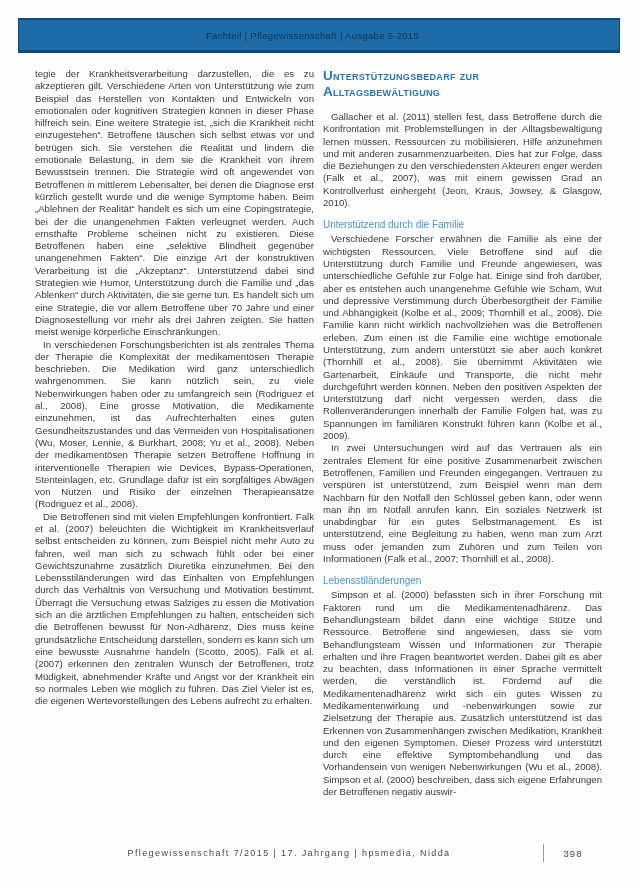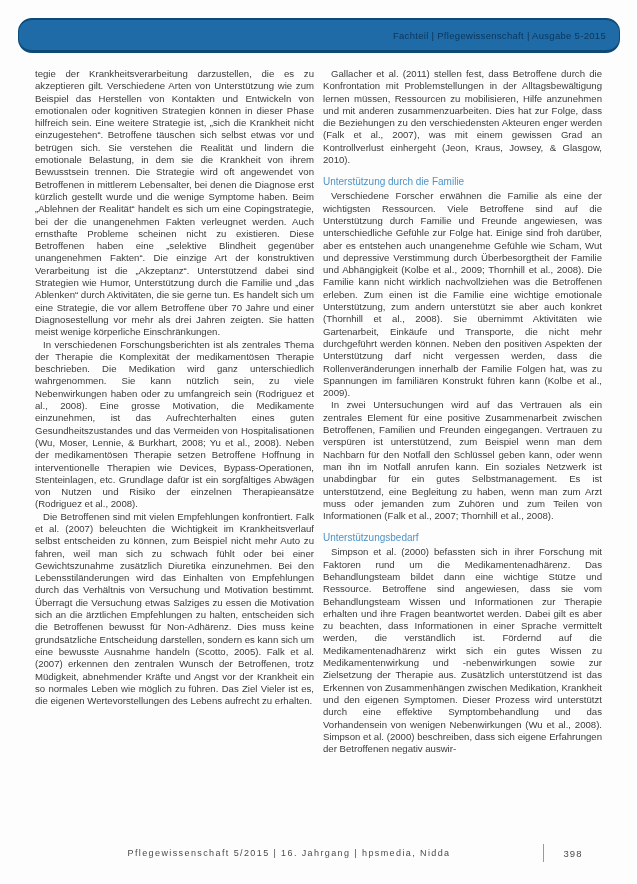--- a/index.html
+++ b/index.html
@@ -19,23 +19,22 @@
     top: 18px;
     height: 35px;
     box-sizing: border-box;
     background: #1e6ba8;
     border-left: 1px solid #0d4a78;
     border-right: 1px solid #0d4a78;
     border-top: 2px solid #0d4a78;
     border-bottom: 3px solid #0d4a78;
     display: flex;
     align-items: center;
-    justify-content: flex-end;
+    justify-content: center;
     padding-right: 13px;
-    border-radius: 14px;
   }
   .header-bar-text {
     color: #0c3558;
     font-size: 9.5px;
     letter-spacing: 0.3px;
   }
   .columns {
     position: absolute;
     top: 68px;
     left: 35px;
@@ -112,29 +111,30 @@
 
   <div class="columns">
 
     <div class="col">
       <p class="cont">tegie der Krankheitsverarbeitung darzustellen, die es zu akzeptieren gilt. Verschiedene Arten von Unterstützung wie zum Beispiel das Herstellen von Kontakten und Entwickeln von emotionalen oder kognitiven Strategien können in dieser Phase hilfreich sein. Eine weitere Strategie ist, „sich die Krankheit nicht einzugestehen“. Betroffene täuschen sich selbst etwas vor und betrügen sich. Sie verstehen die Realität und lindern die emotionale Belastung, in dem sie die Krankheit von ihrem Bewusstsein trennen. Die Strategie wird oft angewendet von Betroffenen in mittlerem Lebensalter, bei denen die Diagnose erst kürzlich gestellt wurde und die wenige Symptome haben. Beim „Ablehnen der Realität“ handelt es sich um eine Copingstrategie, bei der die unangenehmen Fakten verleugnet werden. Auch ernsthafte Probleme scheinen nicht zu existieren. Diese Betroffenen haben eine „selektive Blindheit gegenüber unangenehmen Fakten“. Die einzige Art der konstruktiven Verarbeitung ist die „Akzeptanz“. Unterstützend dabei sind Strategien wie Humor, Unterstützung durch die Familie und „das Ablenken“ durch Aktivitäten, die sie gerne tun. Es handelt sich um eine Strategie, die vor allem Betroffene über 70 Jahre und einer Diagnosestellung vor mehr als drei Jahren zeigten. Sie hatten meist wenige körperliche Einschränkungen.</p>
       <p>In verschiedenen Forschungsberichten ist als zentrales Thema der Therapie die Komplexität der medikamentösen Therapie beschrieben. Die Medikation wird ganz unterschiedlich wahrgenommen. Sie kann nützlich sein, zu viele Nebenwirkungen haben oder zu umfangreich sein (Rodriguez et al., 2008). Eine grosse Motivation, die Medikamente einzunehmen, ist das Aufrechterhalten eines guten Gesundheitszustandes und das Vermeiden von Hospitalisationen (Wu, Moser, Lennie, &amp; Burkhart, 2008; Yu et al., 2008). Neben der medikamentösen Therapie setzen Betroffene Hoffnung in interventionelle Therapien wie Devices, Bypass-Operationen, Stenteinlagen, etc. Grundlage dafür ist ein sorgfältiges Abwägen von Nutzen und Risiko der einzelnen Therapieansätze (Rodriguez et al., 2008).</p>
       <p>Die Betroffenen sind mit vielen Empfehlungen konfrontiert. Falk et al. (2007) beleuchten die Wichtigkeit im Krankheitsverlauf selbst entscheiden zu können, zum Beispiel nicht mehr Auto zu fahren, weil man sich zu schwach fühlt oder bei einer Gewichtszunahme zusätzlich Diuretika einzunehmen. Bei den Lebensstiländerungen wird das Einhalten von Empfehlungen durch das Verhältnis von Versuchung und Motivation bestimmt. Überragt die Versuchung etwas Salziges zu essen die Motivation sich an die ärztlichen Empfehlungen zu halten, entscheiden sich die Betroffenen bewusst für Non-Adhärenz. Dies muss keine grundsätzliche Entscheidung darstellen, sondern es kann sich um eine bewusste Ausnahme handeln (Scotto, 2005). Falk et al. (2007) erkennen den zentralen Wunsch der Betroffenen, trotz Müdigkeit, abnehmender Kräfte und Angst vor der Krankheit ein so normales Leben wie möglich zu führen. Das Ziel Vieler ist es, die eigenen Wertevorstellungen des Lebens aufrecht zu erhalten.</p>
     </div>
 
     <div class="col">
+      <h2 class="section-heading">Unterstützungsbedarf zur Alltagsbewältigung</h2>
       <p>Gallacher et al. (2011) stellen fest, dass Betroffene durch die Konfrontation mit Problemstellungen in der Alltagsbewältigung lernen müssen, Ressourcen zu mobilisieren, Hilfe anzunehmen und mit anderen zusammenzuarbeiten. Dies hat zur Folge, dass die Beziehungen zu den verschiedensten Akteuren enger werden (Falk et al., 2007), was mit einem gewissen Grad an Kontrollverlust einhergeht (Jeon, Kraus, Jowsey, &amp; Glasgow, 2010).</p>
-      <h3 class="subheading">Unterstützung durch die Familie</h3>
+      <h3 class="subheading">Unterstützend durch die Familie</h3>
       <p>Verschiedene Forscher erwähnen die Familie als eine der wichtigsten Ressourcen. Viele Betroffene sind auf die Unterstützung durch Familie und Freunde angewiesen, was unterschiedliche Gefühle zur Folge hat. Einige sind froh darüber, aber es entstehen auch unangenehme Gefühle wie Scham, Wut und depressive Verstimmung durch Überbesorgtheit der Familie und Abhängigkeit (Kolbe et al., 2009; Thornhill et al., 2008). Die Familie kann nicht wirklich nachvollziehen was die Betroffenen erleben. Zum einen ist die Familie eine wichtige emotionale Unterstützung, zum andern unterstützt sie aber auch konkret (Thornhill et al., 2008). Sie übernimmt Aktivitäten wie Gartenarbeit, Einkäufe und Transporte, die nicht mehr durchgeführt werden können. Neben den positiven Aspekten der Unterstützung darf nicht vergessen werden, dass die Rollenveränderungen innerhalb der Familie Folgen hat, was zu Spannungen im familiären Konstrukt führen kann (Kolbe et al., 2009).</p>
       <p>In zwei Untersuchungen wird auf das Vertrauen als ein zentrales Element für eine positive Zusammenarbeit zwischen Betroffenen, Familien und Freunden eingegangen. Vertrauen zu verspüren ist unterstützend, zum Beispiel wenn man dem Nachbarn für den Notfall den Schlüssel geben kann, oder wenn man ihn im Notfall anrufen kann. Ein soziales Netzwerk ist unabdingbar für ein gutes Selbstmanagement. Es ist unterstützend, eine Begleitung zu haben, wenn man zum Arzt muss oder jemanden zum Zuhören und zum Teilen von Informationen (Falk et al., 2007; Thornhill et al., 2008).</p>
-      <h3 class="subheading">Unterstützungsbedarf</h3>
+      <h3 class="subheading">Lebensstiländerungen</h3>
       <p>Simpson et al. (2000) befassten sich in ihrer Forschung mit Faktoren rund um die Medikamentenadhärenz. Das Behandlungsteam bildet dann eine wichtige Stütze und Ressource. Betroffene sind angewiesen, dass sie vom Behandlungsteam Wissen und Informationen zur Therapie erhalten und ihre Fragen beantwortet werden. Dabei gilt es aber zu beachten, dass Informationen in einer Sprache vermittelt werden, die verständlich ist. Fördernd auf die Medikamentenadhärenz wirkt sich ein gutes Wissen zu Medikamentenwirkung und -nebenwirkungen sowie zur Zielsetzung der Therapie aus. Zusätzlich unterstützend ist das Erkennen von Zusammenhängen zwischen Medikation, Krankheit und den eigenen Symptomen. Dieser Prozess wird unterstützt durch eine effektive Symptombehandlung und das Vorhandensein von wenigen Nebenwirkungen (Wu et al., 2008). Simpson et al. (2000) beschreiben, dass sich eigene Erfahrungen der Betroffenen negativ auswir-</p>
     </div>
 
   </div>
 
   <div class="footer">
-    <div class="footer-text">Pflegewissenschaft 5/2015 | 16. Jahrgang | hpsmedia, Nidda</div>
+    <div class="footer-text">Pflegewissenschaft 7/2015 | 17. Jahrgang | hpsmedia, Nidda</div>
     <div class="footer-divider"></div>
     <div class="footer-page">398</div>
   </div>
 
 </div>
 
 </body></html>

